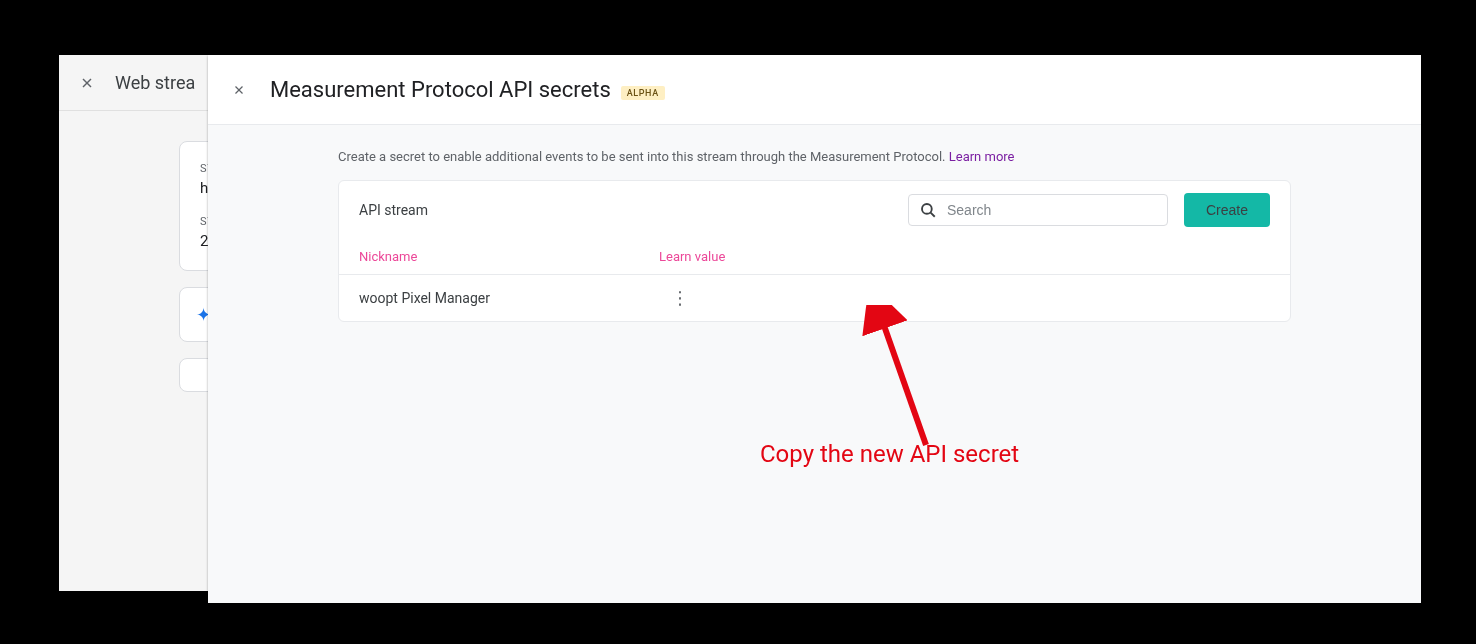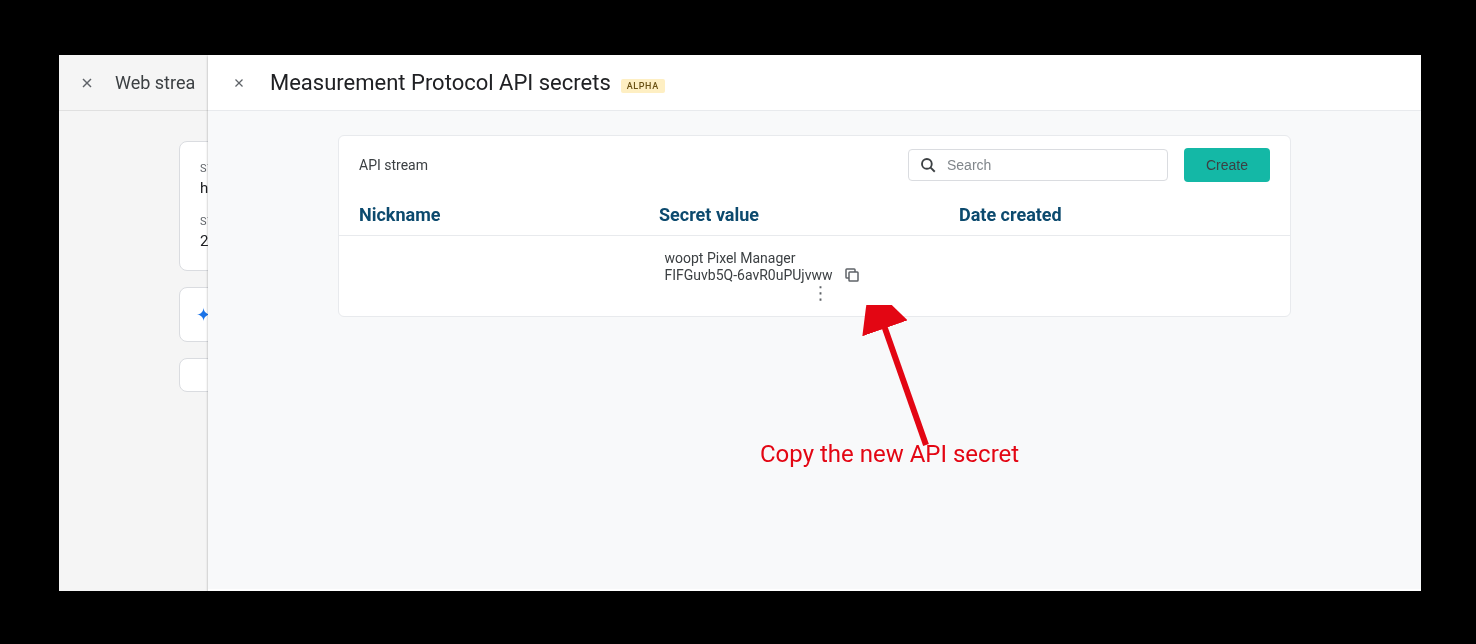--- a/index.html
+++ b/index.html
@@ -72,21 +72,21 @@
       top: 55px;
       left: 208px;
       width: 1213px;
       height: 536px;
       background: #fff;
       box-shadow: 0 1px 3px rgba(0,0,0,0.12), 0 1px 2px rgba(0,0,0,0.24);
     }
     .modal-header {
       display: flex;
       align-items: center;
-      height: 56px;
+      height: 70px;
       padding: 0 24px;
       gap: 24px;
       border-bottom: 1px solid #e8eaed;
       background: #fff;
     }
     .modal-close {
       width: 14px;
       height: 14px;
       color: #5f6368;
       cursor: pointer;
@@ -166,37 +166,36 @@
       border: none;
       border-radius: 4px;
       padding: 9px 22px;
       font-size: 14px;
       color: #3c4043;
       cursor: pointer;
     }
     .table-header-row {
       display: flex;
       padding: 10px 20px;
-      font-size: 18px;
-      color: #0c4a6e;
-      font-weight: 700;
+      font-size: 13px;
+      color: #ec4899;
+      font-weight: 400;
       border-bottom: 1px solid #e8eaed;
     }
     .col-nickname { width: 300px; }
     .col-secret { width: 300px; }
     .col-date { flex: 1; }
     .col-menu { width: 30px; text-align: right; }
     .table-row {
       display: flex;
       align-items: center;
       padding: 14px 20px;
       font-size: 14px;
       color: #3c4043;
       border-bottom: 1px solid #e8eaed;
-      flex-direction: column;
     }
     .table-row:last-child { border-bottom: none; }
     .secret-value-wrap {
       display: flex;
       align-items: center;
       gap: 10px;
     }
     .copy-icon {
       width: 18px;
       height: 18px;
@@ -258,47 +257,42 @@
     <svg class="modal-close" viewBox="0 0 24 24" fill="none" stroke="currentColor" stroke-width="2">
       <line x1="18" y1="6" x2="6" y2="18"></line>
       <line x1="6" y1="6" x2="18" y2="18"></line>
     </svg>
     <div>
       <span class="modal-title">Measurement Protocol API secrets</span>
       <span class="alpha-badge">ALPHA</span>
     </div>
   </div>
   <div class="modal-body">
+    <div class="description">
+      <span>Create a secret to enable additional events to be sent into this stream through the Measurement Protocol. </span><a>Learn more</a>
+    </div>
     <div class="secrets-panel">
       <div class="panel-header">
         <div class="panel-title">API stream</div>
         <div class="search-box">
           <svg class="search-icon" viewBox="0 0 24 24" fill="none" stroke="currentColor" stroke-width="2.5">
             <circle cx="10.5" cy="10.5" r="6.5"></circle>
             <line x1="21" y1="21" x2="15.5" y2="15.5"></line>
           </svg>
           <input class="search-input" placeholder="Search" style="">
         </div>
         <button class="create-btn">Create</button>
       </div>
       <div class="table-header-row">
         <div class="col-nickname">Nickname</div>
-        <div class="col-secret">Secret value</div>
-        <div class="col-date">Date created</div>
+        <div class="col-secret">Learn value</div>
         <div class="col-menu"></div>
       </div>
       <div class="table-row">
         <div class="col-nickname">woopt Pixel Manager</div>
-        <div class="col-secret secret-value-wrap">
-          <span>FIFGuvb5Q-6avR0uPUjvww</span>
-          <svg class="copy-icon" viewBox="0 0 24 24" fill="none" stroke="currentColor" stroke-width="2">
-            <rect x="8" y="8" width="12" height="12" rx="1"></rect>
-            <path d="M16 8 V5 a1 1 0 0 0 -1 -1 H5 a1 1 0 0 0 -1 1 v10 a1 1 0 0 0 1 1 h3"></path>
-          </svg>
-        </div>
         <div class="col-menu more-icon">⋮</div>
       </div>
     </div>
   </div>
 </div>
 
 <svg class="annotation-arrow" width="80" height="150" viewBox="0 0 80 150">
   <defs>
     <marker id="arrowhead" markerWidth="8" markerHeight="8" refX="2" refY="4" orient="auto">
       <polygon points="0 0, 8 4, 0 8" fill="#e30613"></polygon>

